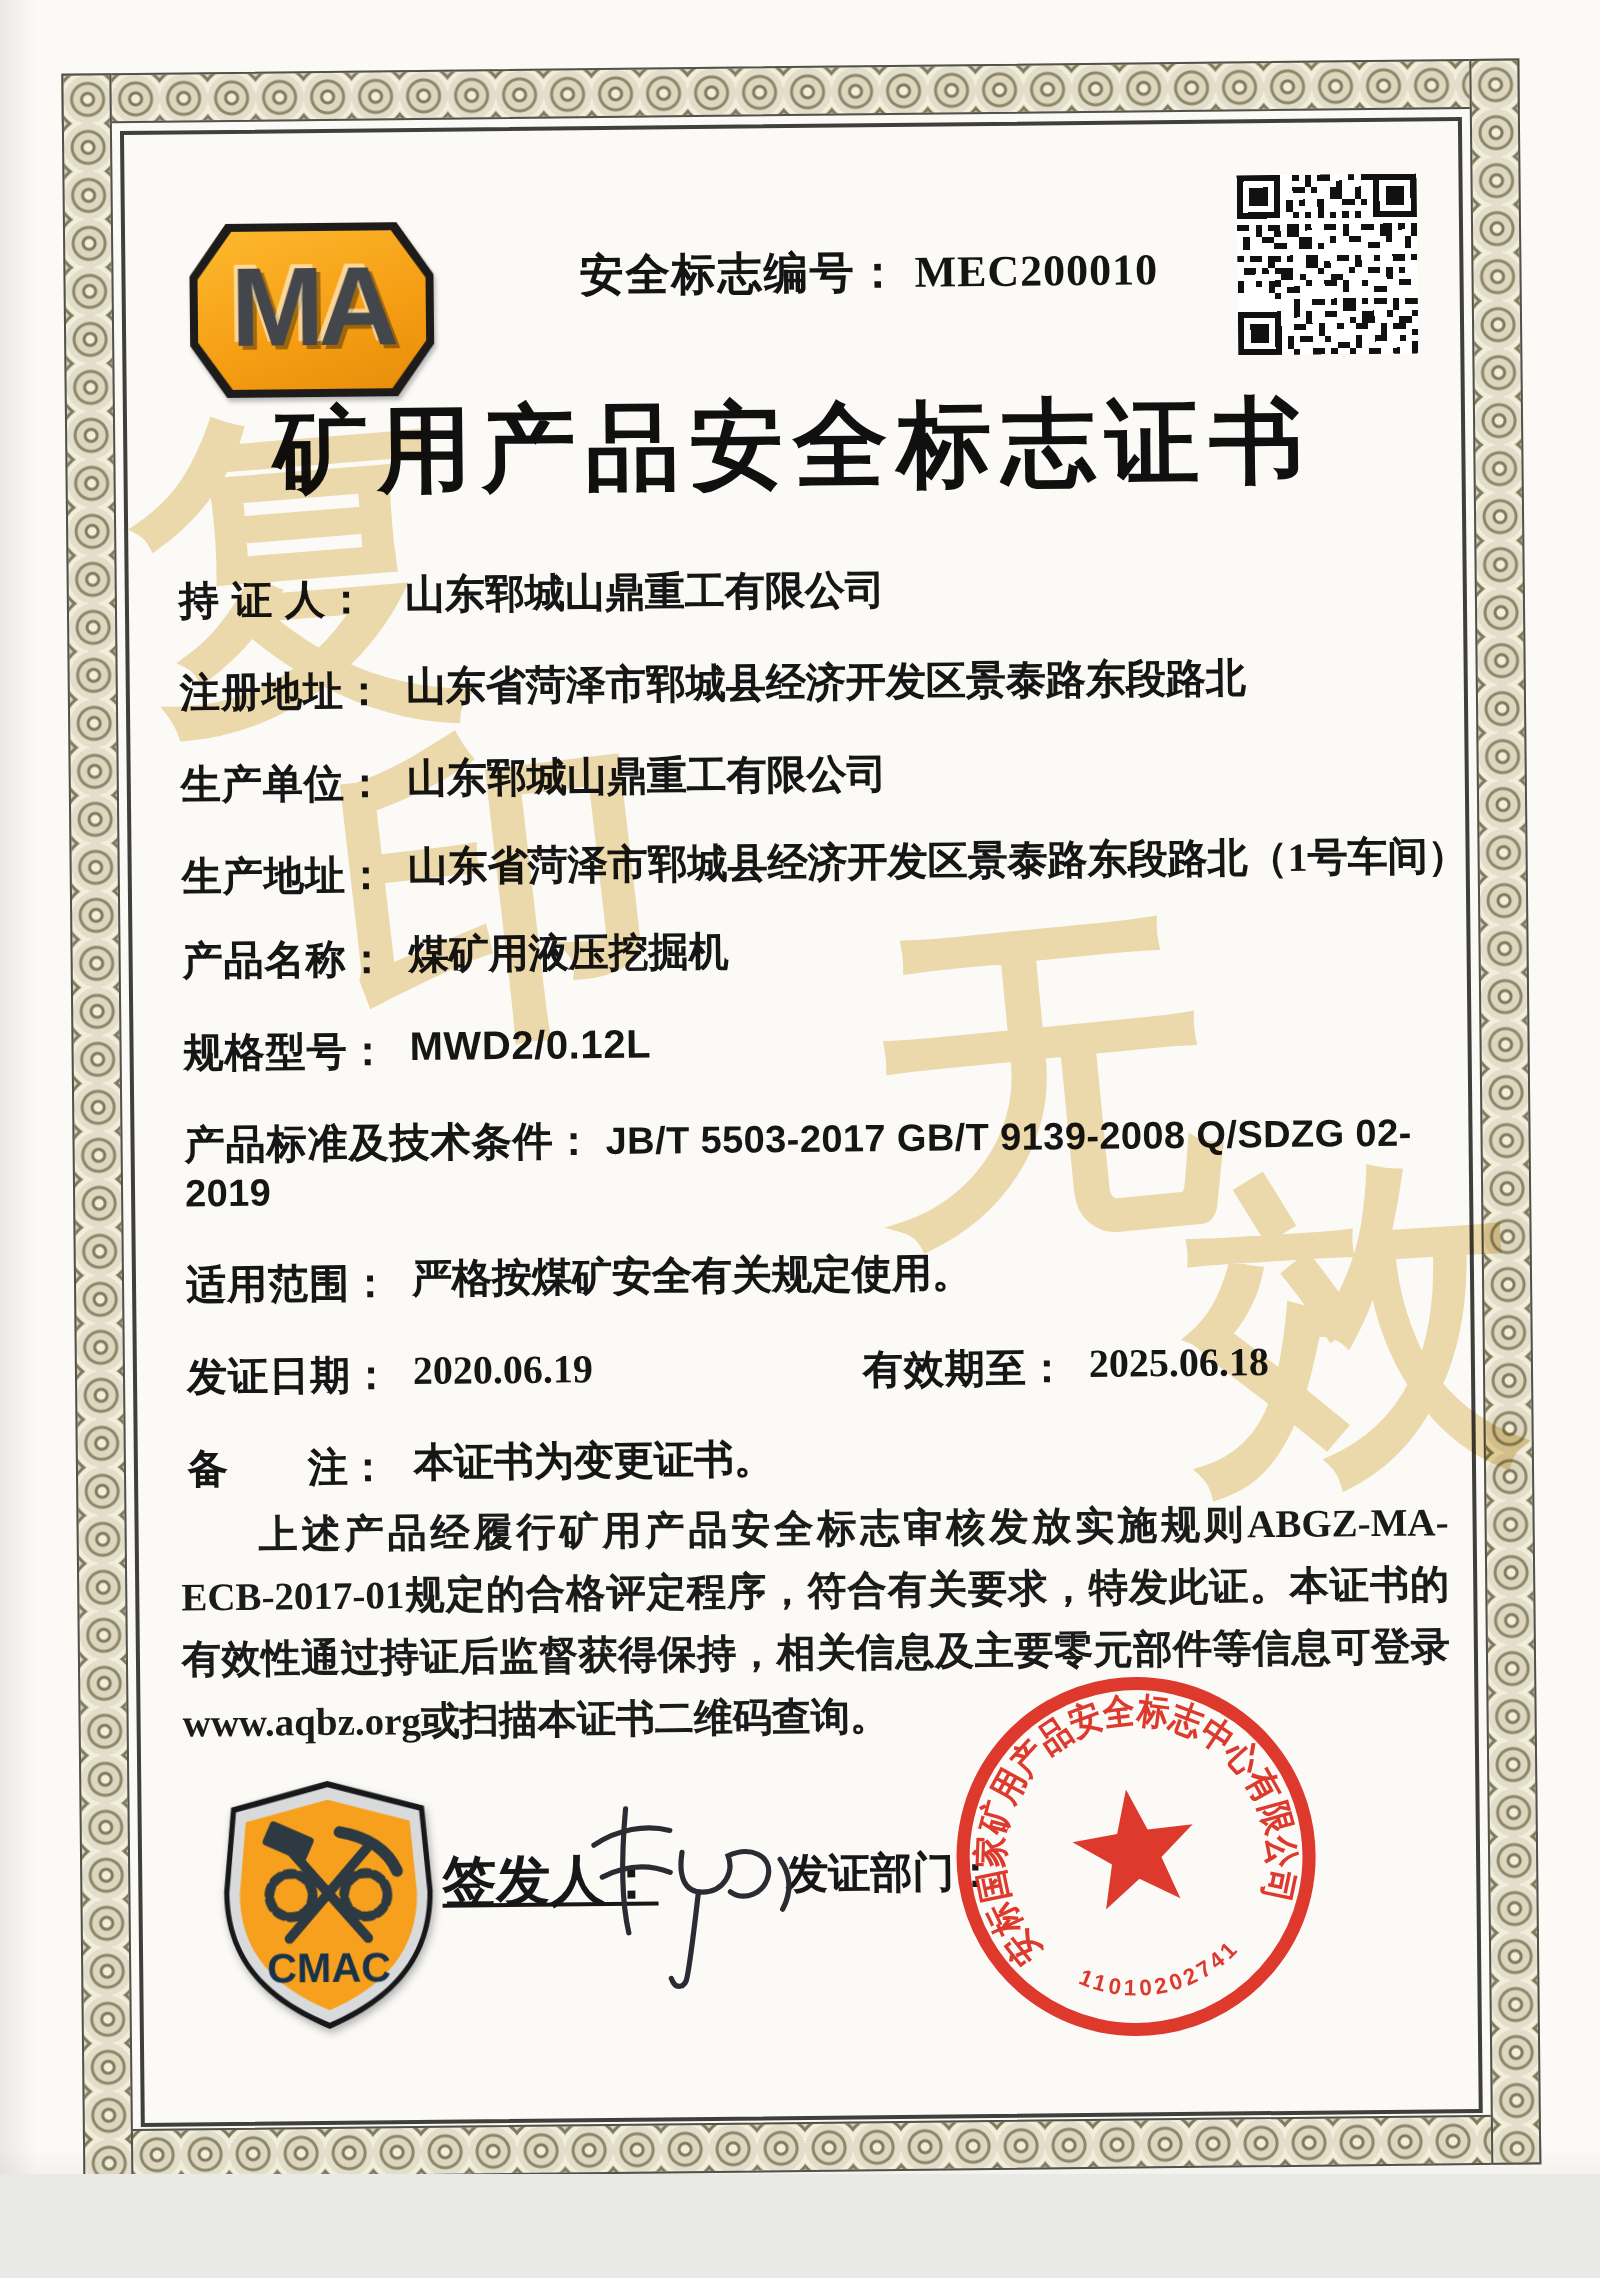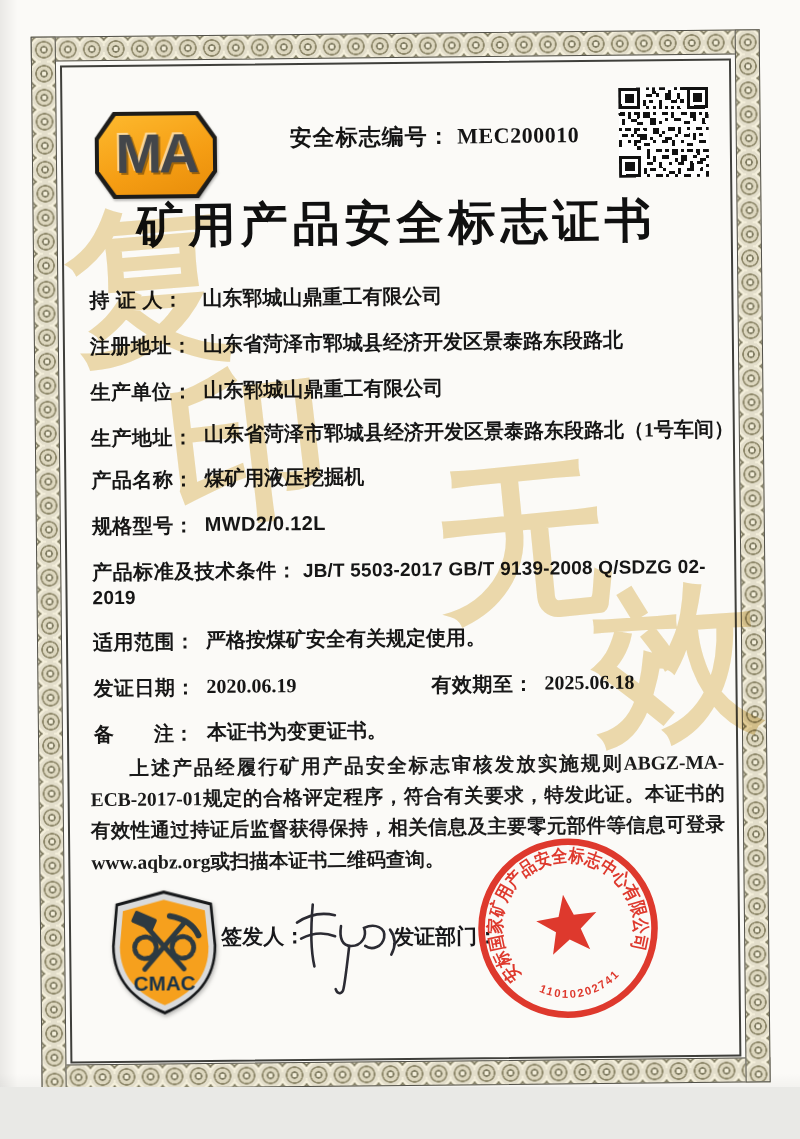--- a/index.html
+++ b/index.html
@@ -89,21 +89,21 @@
 
   
   .notice { position:absolute; left:88px; top:750px; width:634px; z-index:2;
             font-size:19.5px; font-weight:700; color:#1b1b1b; line-height:1.6;
             text-indent:2em; font-family:"Liberation Serif","DejaVu Serif",serif;
             text-align:justify; }
 
   
   .cmac-badge { position:absolute; left:101px; top:886px; width:118px; height:128px;
                 filter:drop-shadow(1px 2px 2px rgba(0,0,0,.3)); }
-  .signer-label { position:absolute; left:217px; top:921px; font-size:21px; font-weight:900; color:#17171a; z-index:2;}
+  .signer-label { position:absolute; left:217px; top:921px; font-size:27px; font-weight:900; color:#17171a; z-index:2;text-decoration:underline;}
   .signature { position:absolute; left:283px; top:885px; width:120px; height:115px; z-index:3; }
   .dept-label { position:absolute; left:389px; top:923px; font-size:21px; font-weight:900; color:#17171a; z-index:2;}
   .stamp { position:absolute; left:470px; top:836px; width:188px; height:188px; z-index:4;
            transform:rotate(-8deg); opacity:.93; }
 
   [data-interactable="false"] { cursor:default; }
 </style>
 </head>
 <body>
 

